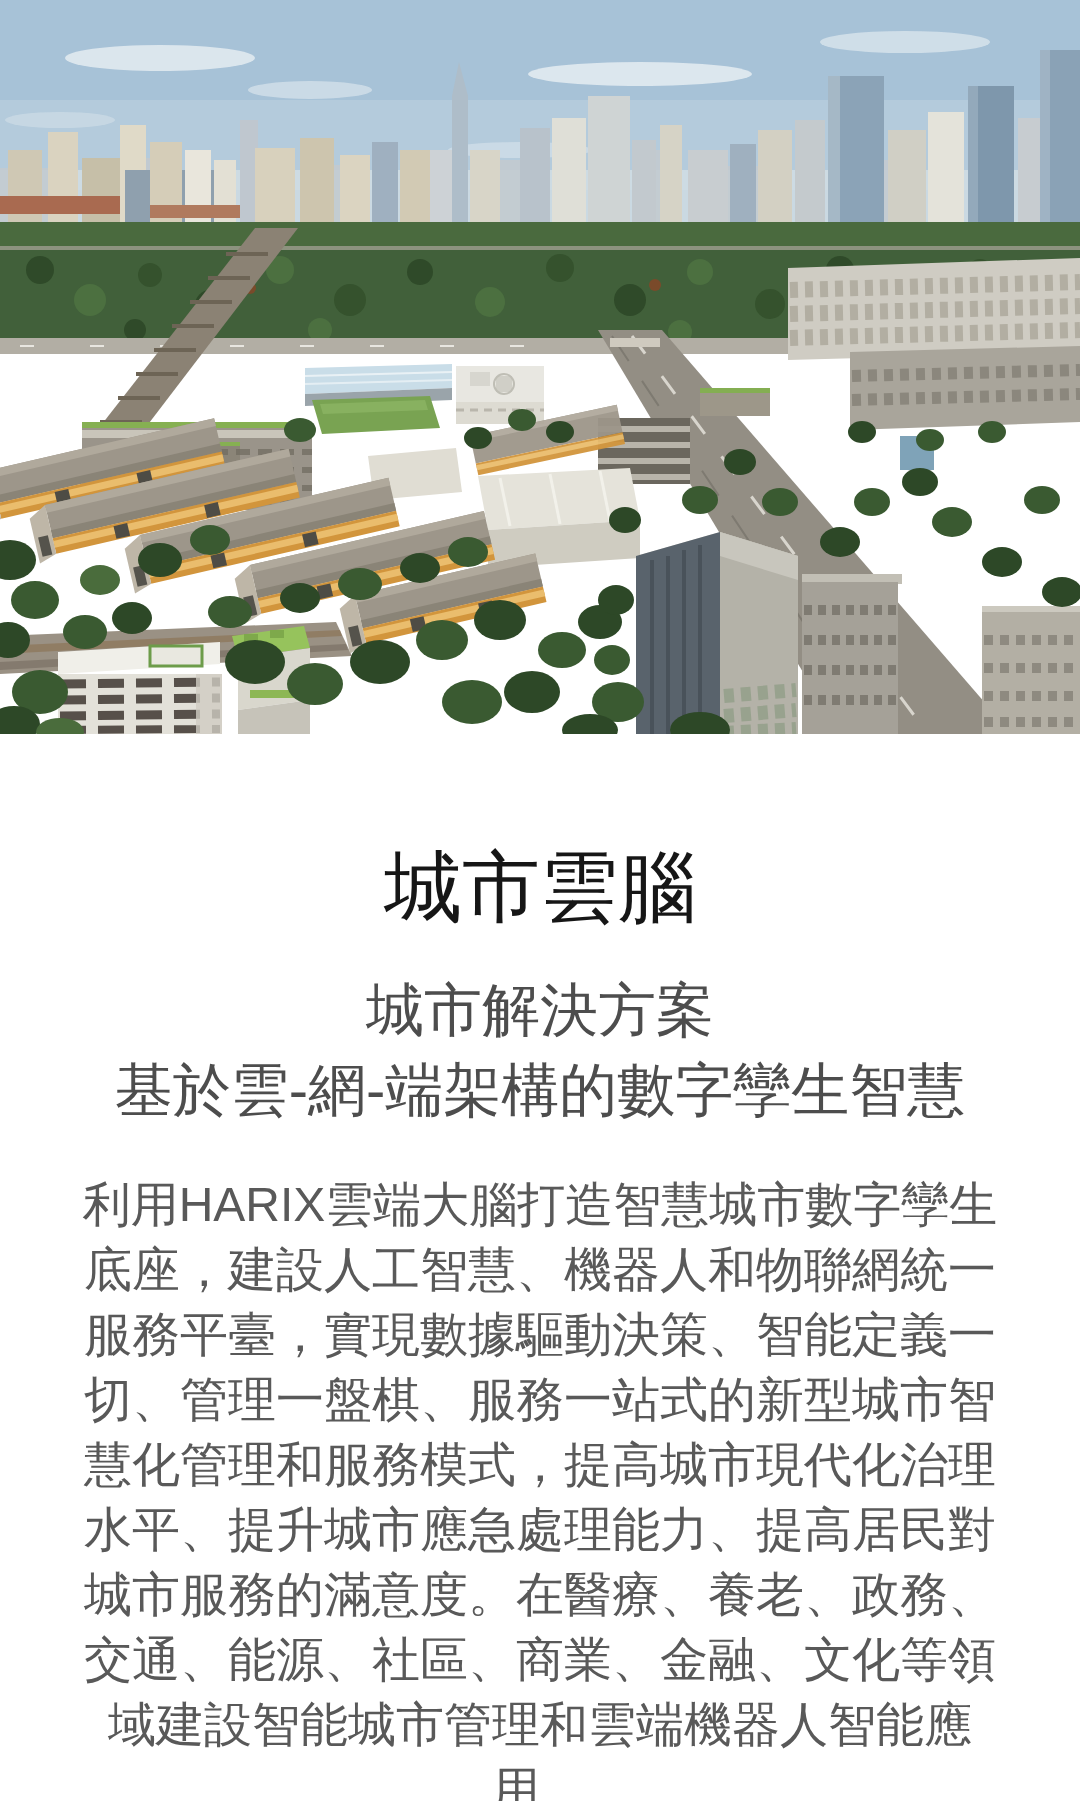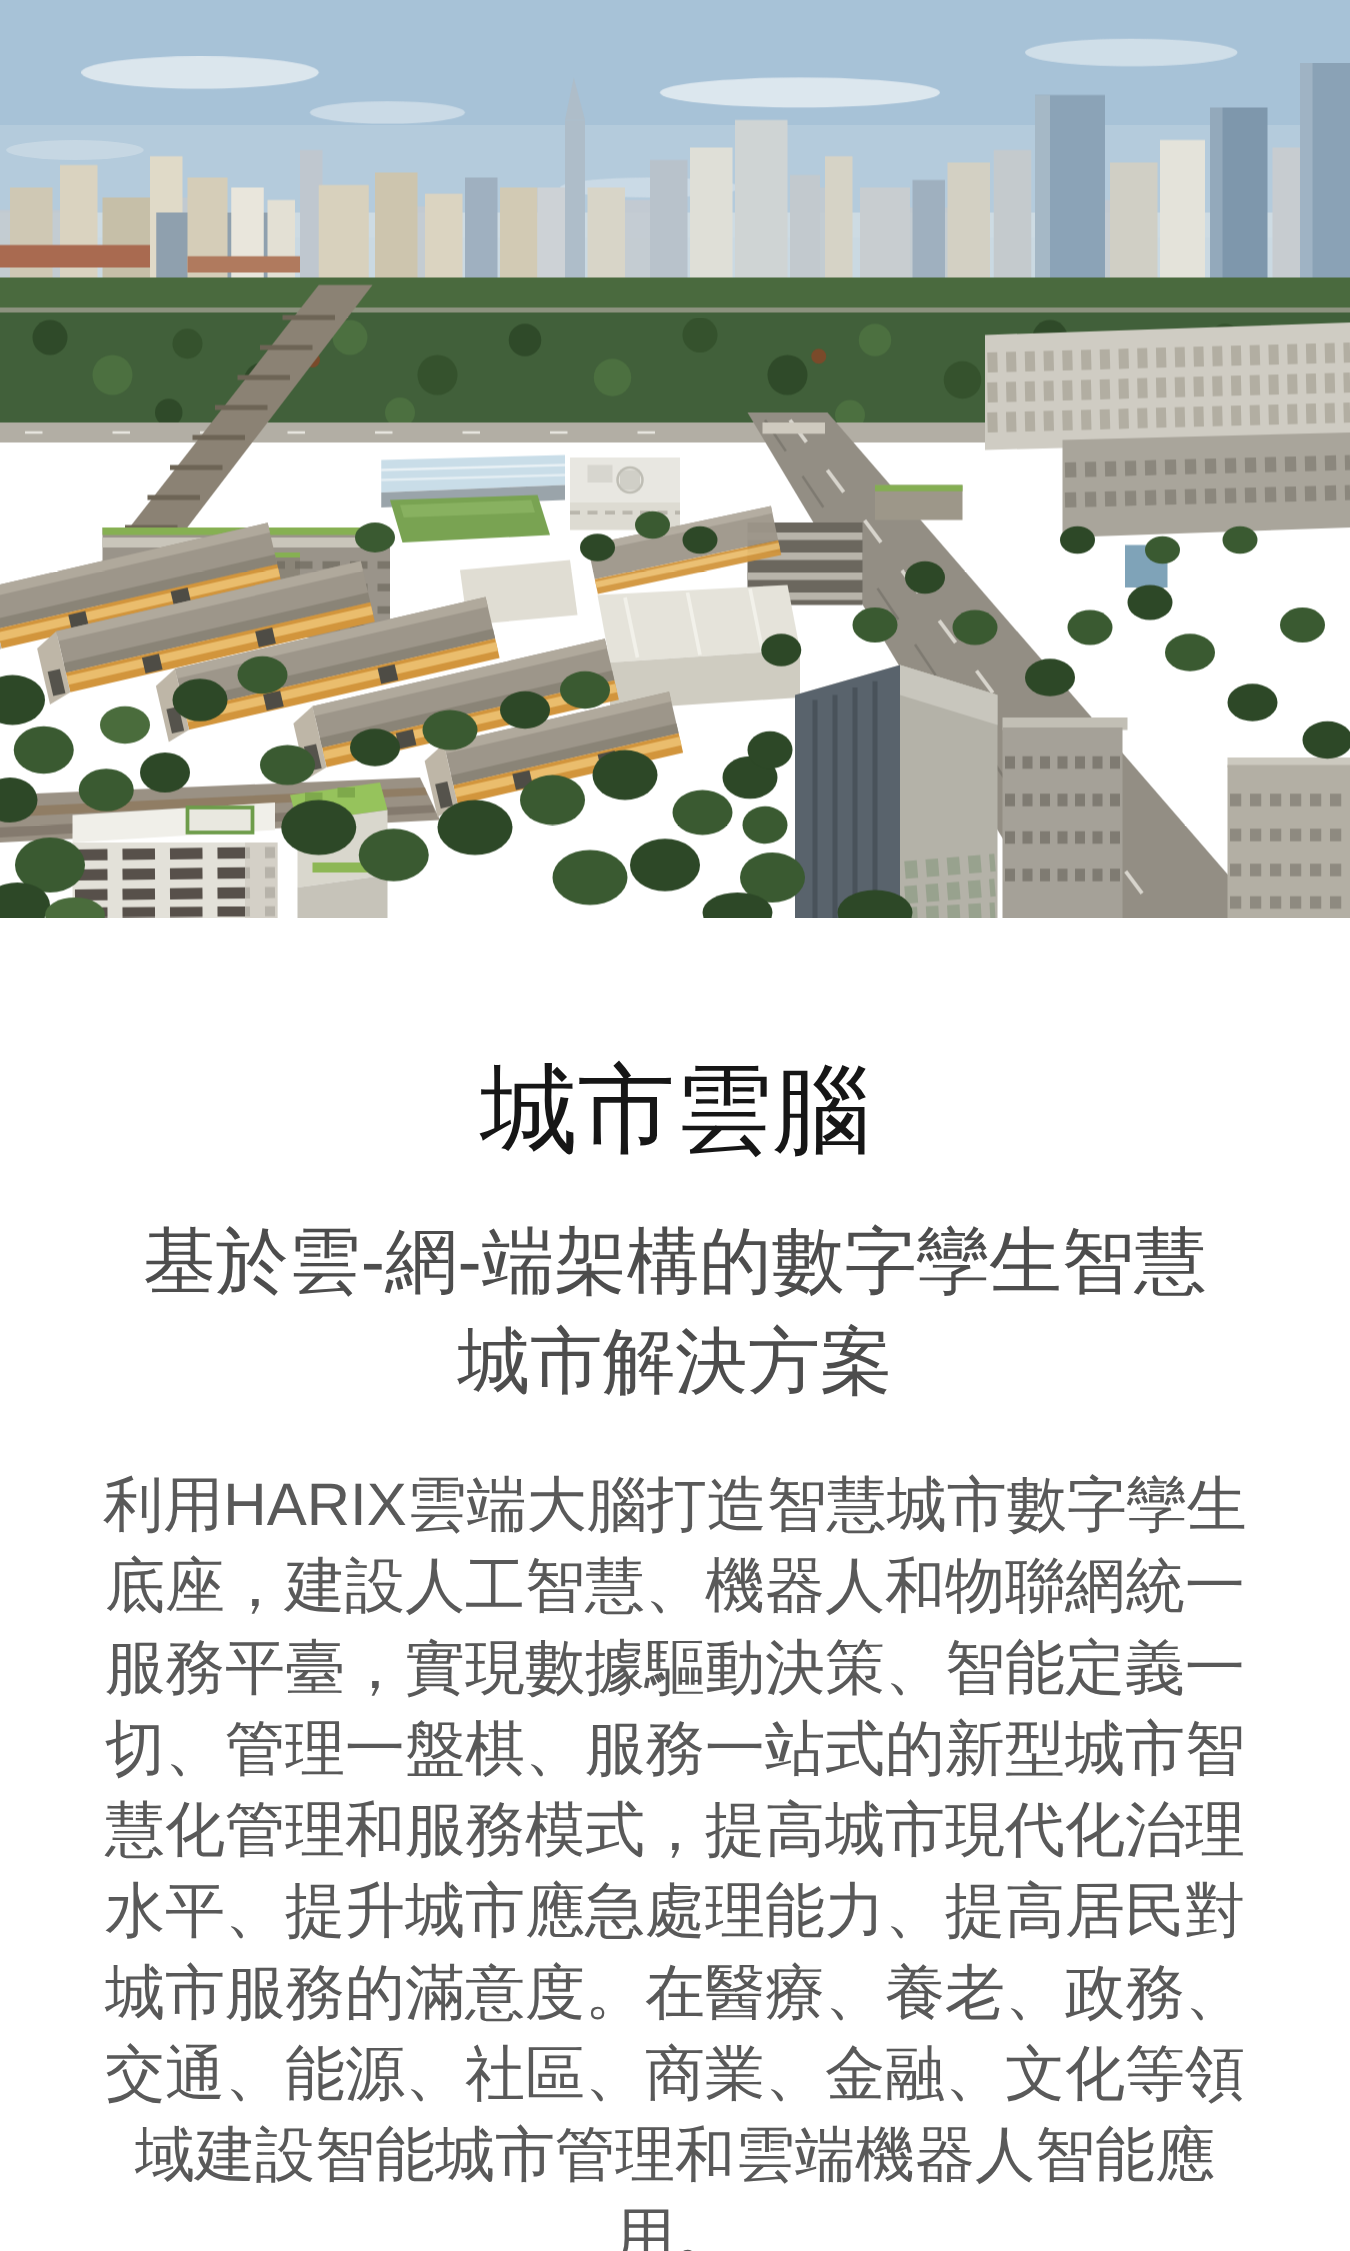--- a/index.html
+++ b/index.html
@@ -355,19 +355,19 @@
           <ellipse cx="210" cy="540" rx="20" ry="15" fill="#3a5a31"></ellipse>
         <ellipse cx="700" cy="730" rx="30" ry="18" fill="#2d4827"></ellipse>
           <ellipse cx="100" cy="580" rx="20" ry="15" fill="#4a6c3c"></ellipse>
       </g>
     </svg>
   </figure>
 
   <main class="content">
     <h1 class="page-title">城市雲腦</h1>
     <h2 class="page-subtitle">
+      <span class="sub-line">城市解決方案</span>
       <span class="sub-line">基於雲-網-端架構的數字孿生智慧</span>
-      <span class="sub-line">城市解決方案</span>
     </h2>
     <p class="body-paragraph">利用HARIX雲端大腦打造智慧城市數字孿生底座，建設人工智慧、機器人和物聯網統一服務平臺，實現數據驅動決策、智能定義一切、管理一盤棋、服務一站式的新型城市智慧化管理和服務模式，提高城市現代化治理水平、提升城市應急處理能力、提高居民對城市服務的滿意度。在醫療、養老、政務、交通、能源、社區、商業、金融、文化等領域建設智能城市管理和雲端機器人智能應用。</p>
   </main>
 
 </div>
 
 </body></html>

